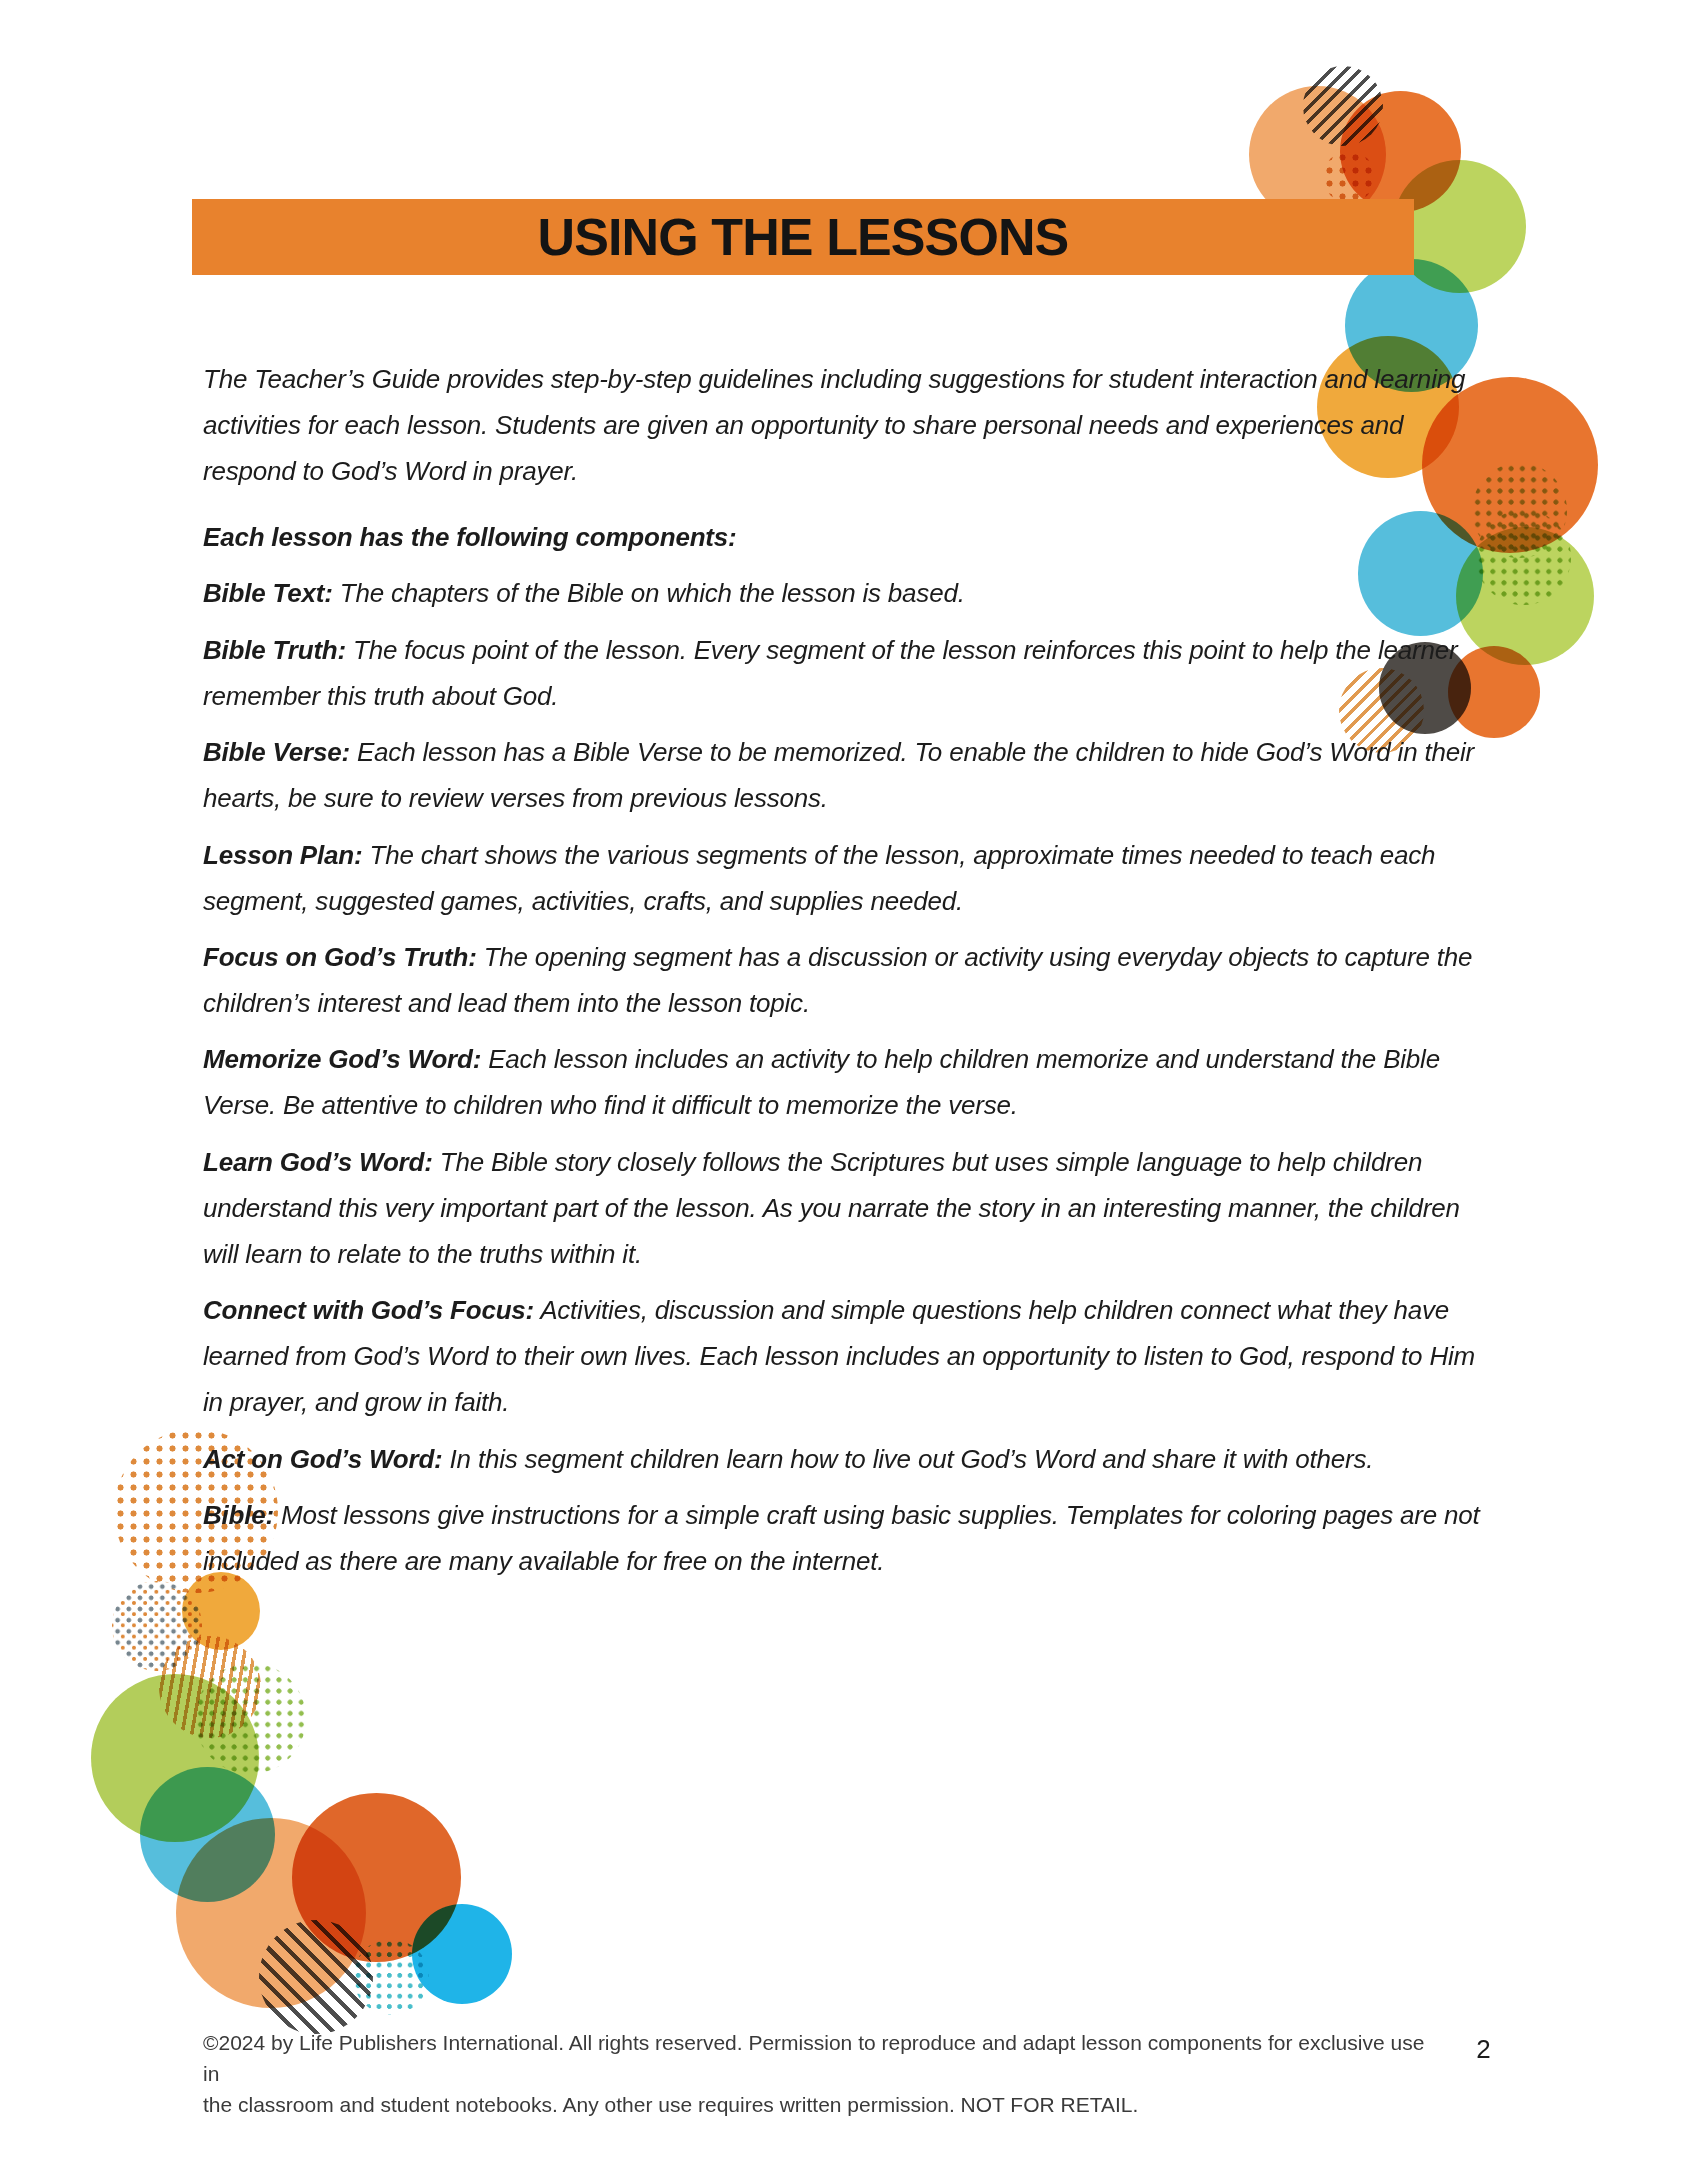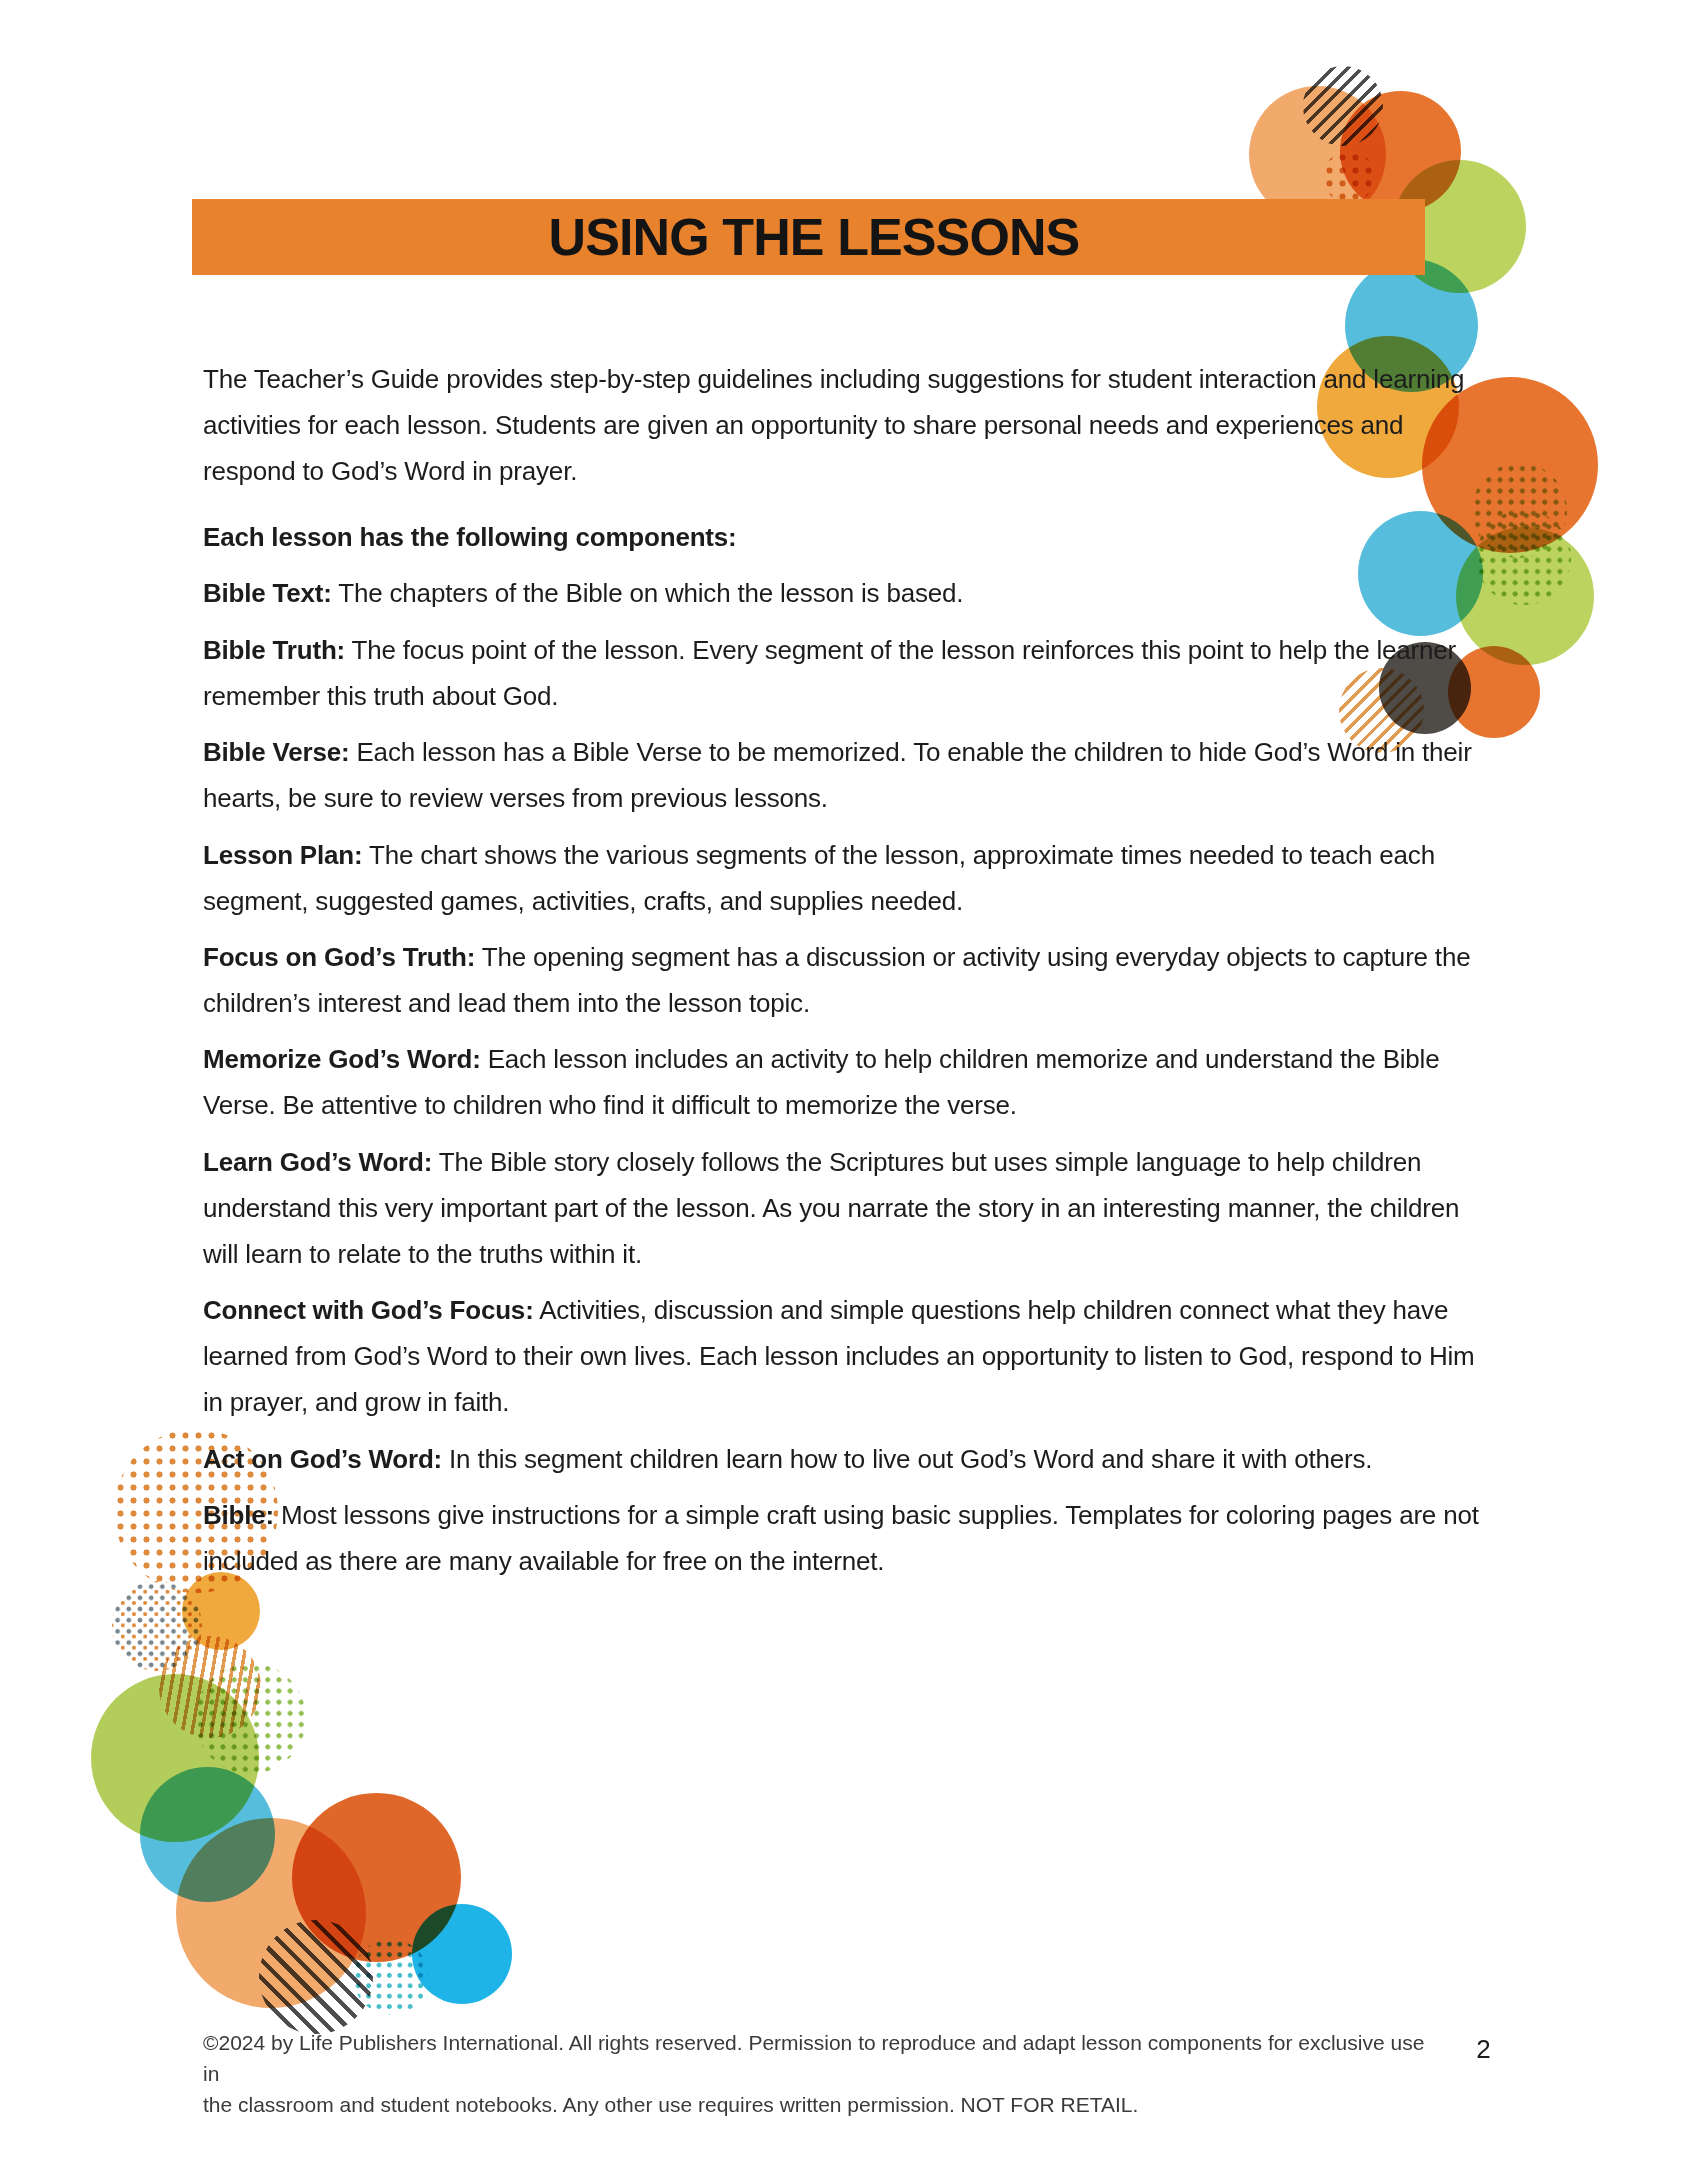--- a/index.html
+++ b/index.html
@@ -30,32 +30,32 @@
   .dots-orange{background-image:radial-gradient(var(--dot-orange) 2.8px,transparent 3.3px);background-size:13px 13px;}
   .dots-green{background-image:radial-gradient(var(--dot-green) 2.2px,transparent 2.8px);background-size:11.2px 11.2px;}
   .dots-gray{background-image:radial-gradient(var(--dot-gray) 2.1px,transparent 2.6px),radial-gradient(var(--dot-orange) 1.7px,transparent 2.2px);background-size:11.2px 11.2px,11.2px 11.2px;background-position:0 0,5.2px 5.2px;}
   .dots-teal{background-image:radial-gradient(var(--dot-teal) 2.1px,transparent 2.6px);background-size:10.4px 10.4px;}
   
   .banner{
     position:absolute;left:192px;top:199px;width:1222px;height:76px;
     background:var(--banner-orange);
     display:flex;align-items:center;justify-content:center;
     z-index:2;
-    padding-left:11px;
   }
   .banner-title{
     font-size:52px;font-weight:bold;letter-spacing:-0.9px;
     color:#141414;margin:0;
   }
   
   .content{
     position:absolute;left:203px;top:356px;width:1282px;
     z-index:2;
     font-size:26px;line-height:46px;letter-spacing:-0.2px;
     color:var(--text);
+    font-style:italic;
   }
   .content p{margin:0 0 10.4px 0;}
   .content .bold{font-weight:bold;margin-top:20px;}
   
   .footer{
     position:absolute;left:203px;top:2027px;width:1228px;
     z-index:2;
     font-size:21px;line-height:31px;color:var(--footer-text);
   }
   .page-num{

